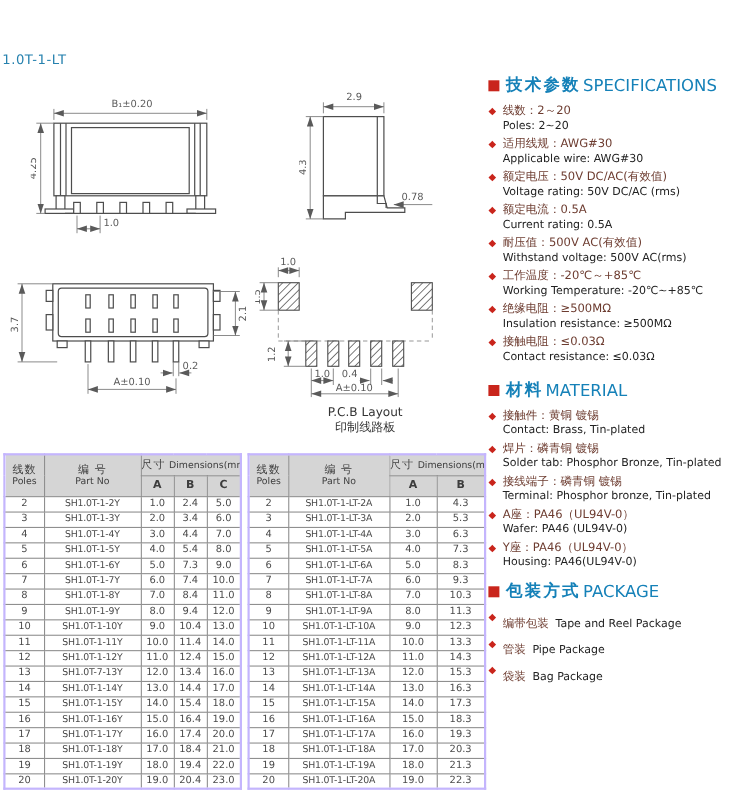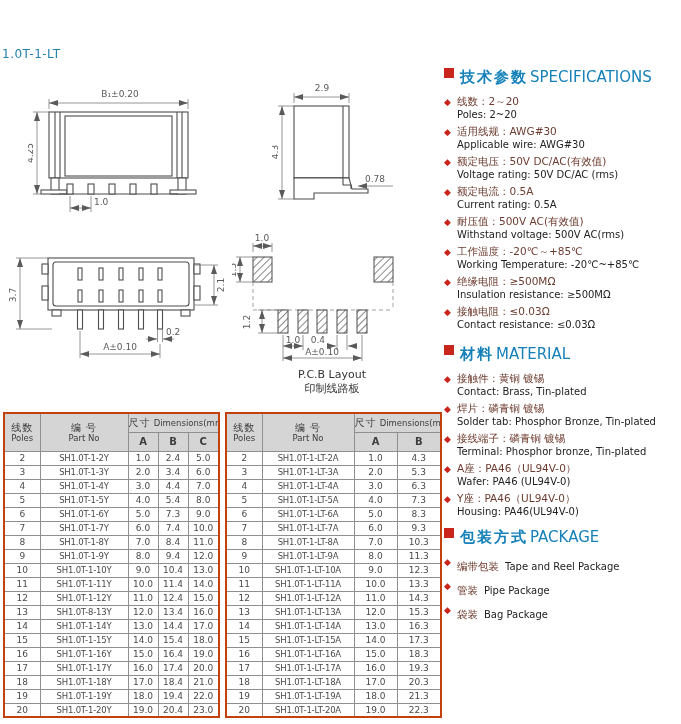--- a/index.html
+++ b/index.html
@@ -15,36 +15,36 @@
   .lnw { stroke:#4d4d4d; stroke-width:1.1; fill:#ffffff; }
   .dim { stroke:#7b7b7b; stroke-width:0.8; fill:none; }
   .dsh { stroke:#8a8a8a; stroke-width:0.8; fill:none; stroke-dasharray:4 3; }
   .hat { stroke:#4d4d4d; stroke-width:1; fill:url(#hatch); }
   .pcb-caption { position:absolute; left:232px; top:368px; width:200px; text-align:center; color:#333; font-size:11px; line-height:14px; }
 
   
   .right-col { position:absolute; left:444px; top:68px; width:237px; }
   .section { margin-bottom:10px; }
   .section.mt1 { margin-top:14px; } .section.mt2 { margin-top:8px; }
-  .sec-header { display:flex; margin-bottom:8px; }
+  .sec-header { display:flex; align-items:center; margin-bottom:8px; }
   .sq { width:10px; height:10px; background:#c9251c; display:inline-block; flex:0 0 10px; }
   .sec-cn { color:#1581b8; font-size:15px; font-weight:bold; letter-spacing:2px; margin-left:6px; white-space:nowrap; }
   .sec-en { color:#1581b8; font-size:15px; font-weight:normal; margin-left:2px; white-space:nowrap; }
   .bullet-item { display:flex; margin-bottom:4px; }
   .diamond { color:#c9251c; font-size:9px; width:13px; flex:0 0 13px; padding-top:2px; }
   .item-body { flex:1; }
   .cn { color:#6d3c30; font-size:10.5px; line-height:13px; white-space:nowrap; }
   .en { color:#222222; font-size:10px; line-height:13px; white-space:nowrap; }
   .pkg .cn { margin-right:6px; display:inline; }
   .pkg .en { display:inline; }
   .pkg.bullet-item { margin-bottom:5px; }
 
   
   table.dim-table { position:absolute; top:412px; border-collapse:collapse; table-layout:fixed;
-                    border:2px solid #c2410c; background:#fff; }
+                    border:2px solid #c4b5fd; background:#fff; }
   .dim-table th, .dim-table td { border:1px solid #8f8f8f; text-align:center; vertical-align:middle;
                     color:#3d3d3d; font-weight:normal; overflow:hidden; white-space:nowrap; }
   .dim-table thead th { background:#d5d5d5; }
   .th-cn { font-size:10px; line-height:11px; letter-spacing:1px; }
   .th-en { font-size:8.5px; line-height:10px; }
   .th-en-sm { font-size:8.5px; }
   .th-dim { height:19px; font-size:10px; }
   .col-row th { height:19px; font-size:10px; font-weight:bold; }
   .dim-table td { height:14px; font-size:9px; color:#4a4a4a; }
   .dim-table td.td-part { font-size:8.5px; letter-spacing:-0.2px; }
@@ -445,21 +445,21 @@
       </tr>
       <tr>
         <td class="td-poles">12</td>
         <td class="td-part">SH1.0T-1-12Y</td>
         <td class="td-dim">11.0</td>
         <td class="td-dim">12.4</td>
         <td class="td-dim">15.0</td>
       </tr>
       <tr>
         <td class="td-poles">13</td>
-        <td class="td-part">SH1.0T-8-13Y</td>
+        <td class="td-part">SH1.0T-7-13Y</td>
         <td class="td-dim">12.0</td>
         <td class="td-dim">13.4</td>
         <td class="td-dim">16.0</td>
       </tr>
       <tr>
         <td class="td-poles">14</td>
         <td class="td-part">SH1.0T-1-14Y</td>
         <td class="td-dim">13.0</td>
         <td class="td-dim">14.4</td>
         <td class="td-dim">17.0</td>

